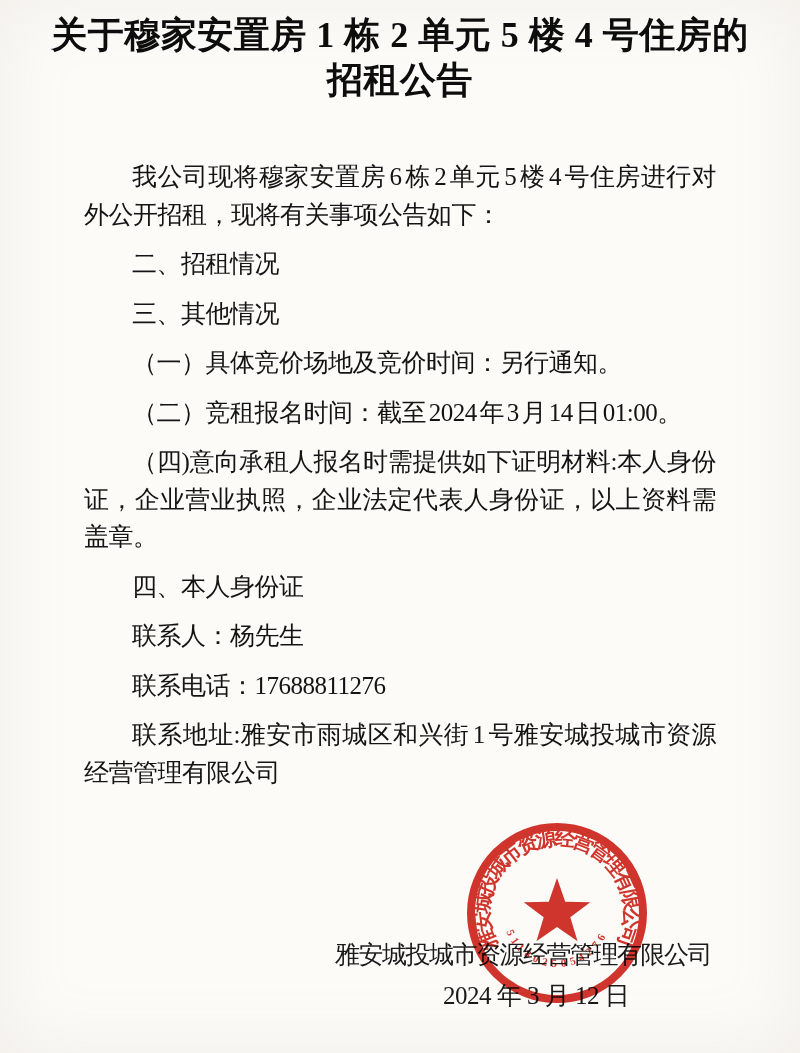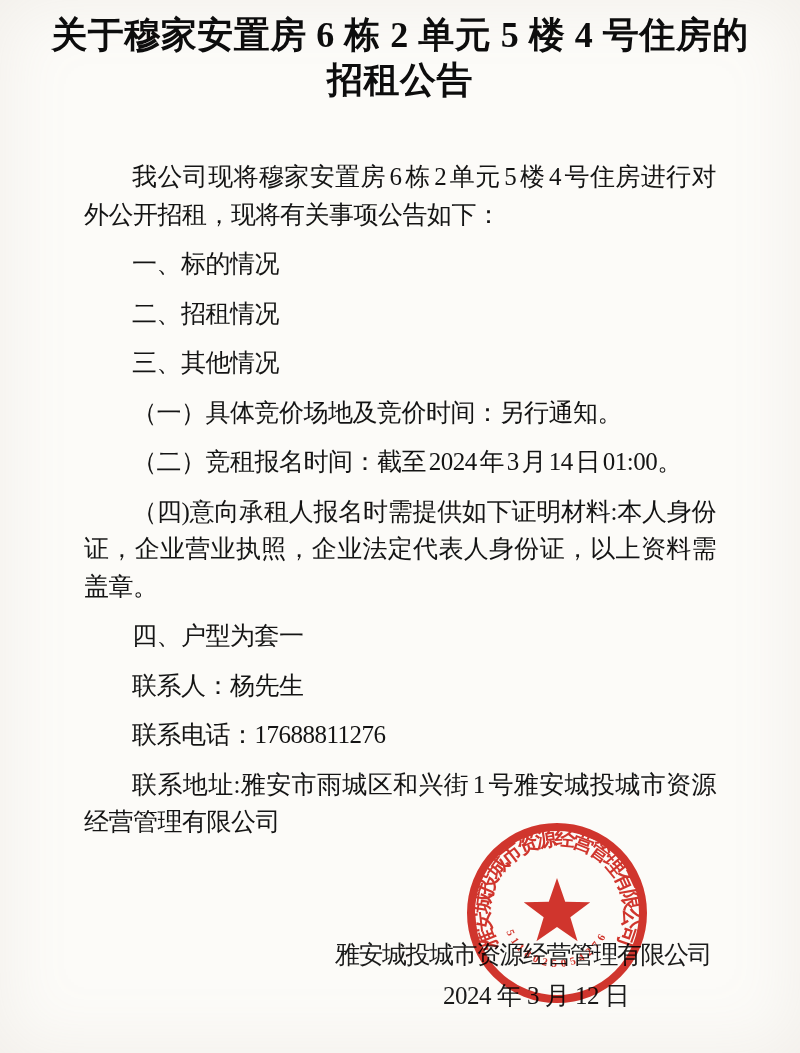--- a/index.html
+++ b/index.html
@@ -82,33 +82,32 @@
     font-weight: bold;
     fill: #d0251c;
   }
 </style>
 </head>
 <body>
 
 <div class="page">
 
   <div class="doc-title">
-    <div>关于穆家安置房 6 栋 2 单元 5 楼 4 号住房的</div>
+    <div>关于穆家安置房 1 栋 2 单元 5 楼 4 号住房的</div>
     <div>招租公告</div>
   </div>
 
   <div class="content">
     <p>我公司现将穆家安置房 6 栋 2 单元 5 楼 4 号住房进行对外公开招租，现将有关事项公告如下：</p>
-    <p>一、标的情况</p>
     <p>二、招租情况</p>
     <p>三、其他情况</p>
     <p>（一）具体竞价场地及竞价时间：另行通知。</p>
     <p>（二）竞租报名时间：截至 2024 年 3 月 14 日 01:00。</p>
     <p>（四)意向承租人报名时需提供如下证明材料:本人身份证，企业营业执照，企业法定代表人身份证，以上资料需盖章。</p>
-    <p>四、户型为套一</p>
+    <p>四、本人身份证</p>
     <p>联系人：杨先生</p>
     <p>联系电话：17688811276</p>
     <p>联系地址:雅安市雨城区和兴街 1 号雅安城投城市资源经营管理有限公司</p>
   </div>
 
   <div class="signature-company">雅安城投城市资源经营管理有限公司</div>
   <div class="signature-date">2024 年 3 月 12 日</div>
 
   <svg class="seal" viewBox="0 0 200 200" aria-hidden="true">
     <defs>

